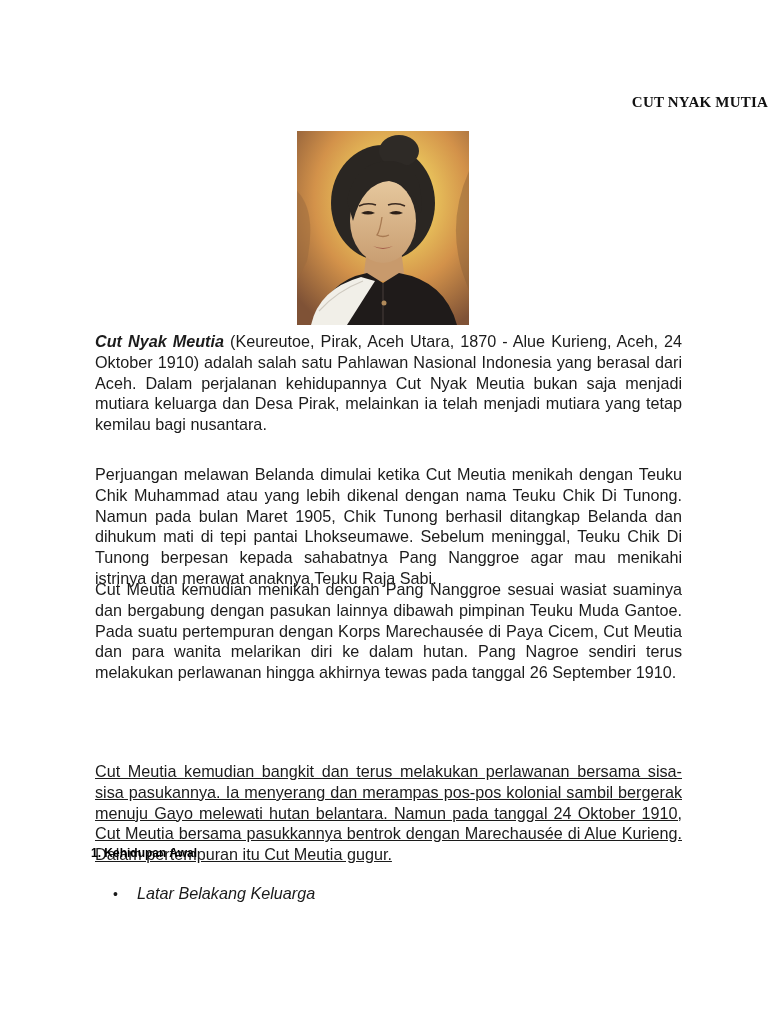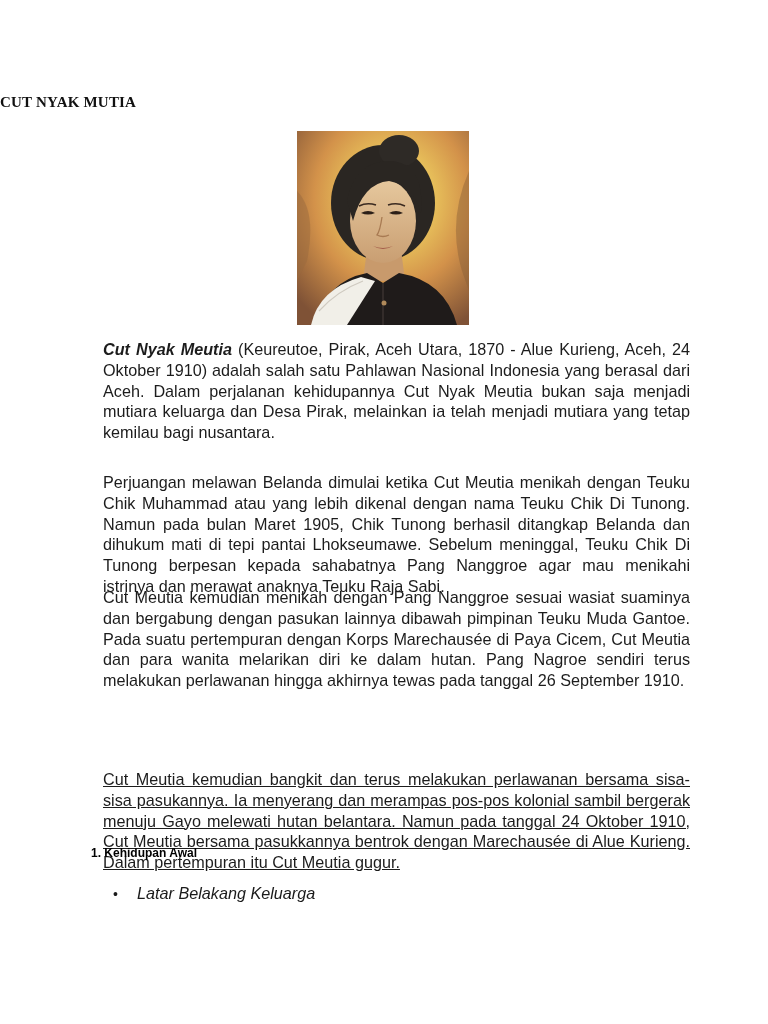--- a/index.html
+++ b/index.html
@@ -19,21 +19,21 @@
       left: 0; top: 0;
       width: 768px;
       height: 1024px;
       background: #ffffff;
     }
     .title {
       position: absolute;
       left: 0;
       width: 768px;
       top: 94px;
-      text-align: left;
+      text-align: right;
       font-family: "Liberation Serif", "DejaVu Serif", serif;
       font-weight: bold;
       font-size: 15px;
       letter-spacing: 0.2px;
       color: #111;
     }
     .portrait {
       position: absolute;
       left: 297px;
       top: 131px;
@@ -45,21 +45,21 @@
     .portrait svg { display: block; }
     .body-text {
       position: absolute;
       left: 91px;
       width: 587px;
       font-family: "Liberation Sans", "DejaVu Sans", sans-serif;
       font-size: 16.2px;
       line-height: 20.8px;
       text-align: justify;
       color: #1c1c1c;
-      margin: 12px;
+      margin: 4px;
     }
     .p1 { top: 327px; }
     .p2 { top: 460px; }
     .p3 { top: 575px; }
     .p4 { top: 757px; text-decoration: underline; }
     .lead-name {
       font-weight: bold;
       font-style: italic;
     }
     .section-heading {

